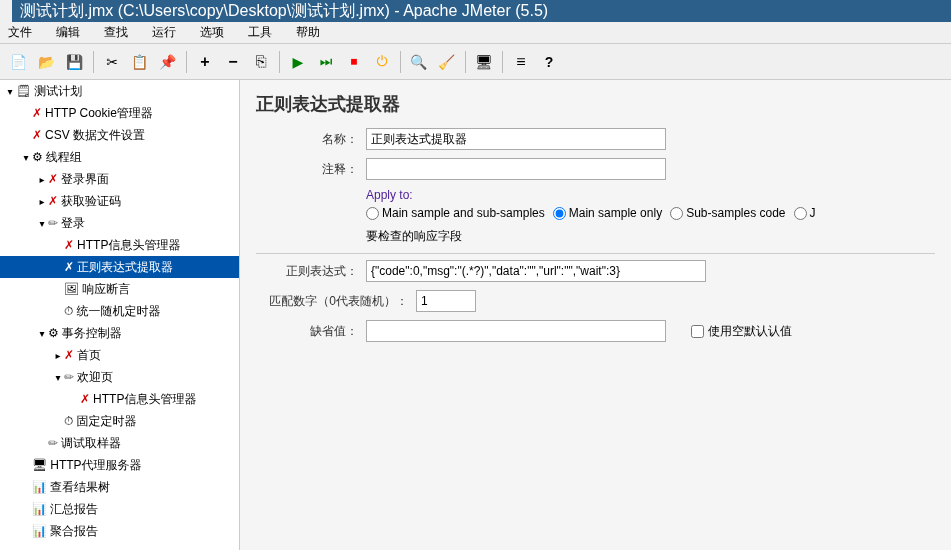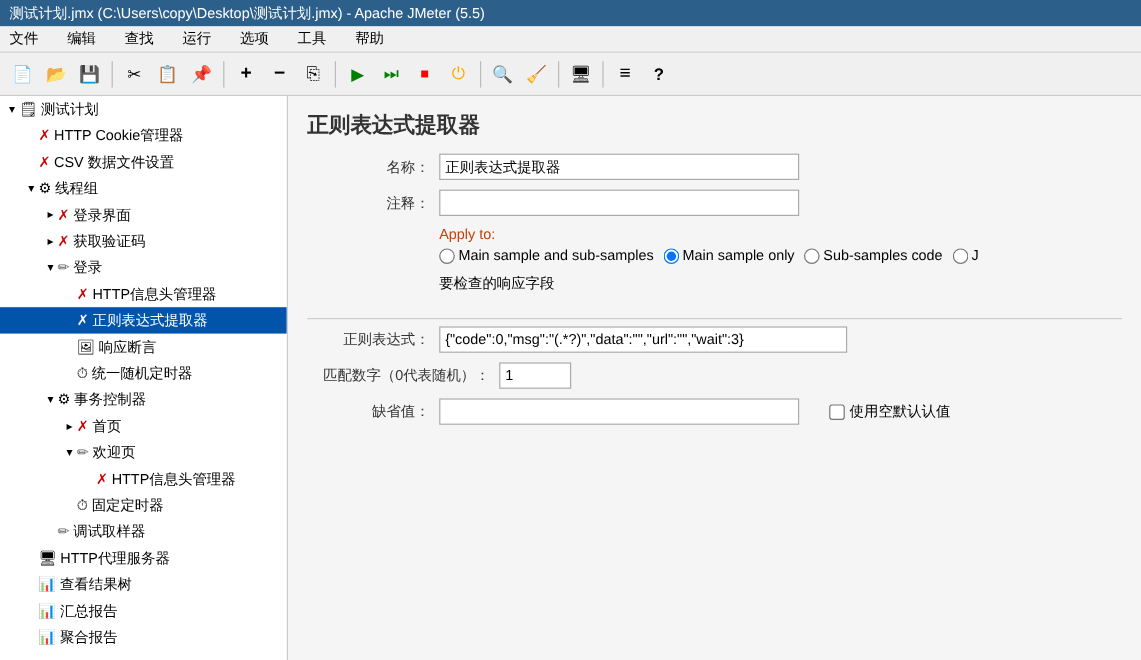--- a/index.html
+++ b/index.html
@@ -9,24 +9,25 @@
       background: #f0f0f0;
       width: 951px;
       height: 550px;
       overflow: hidden;
     }
     
     #title-bar {
       background: #2c5f8a;
       color: white;
       padding: 4px 8px;
-      font-size: 12px;
+      font-size: 16px;
       height: 22px;
       display: flex;
       align-items: center;
+      margin-left: 12px;
     }
     
     #menu-bar {
       background: #f0f0f0;
       border-bottom: 1px solid #ccc;
       padding: 2px 4px;
       display: flex;
       gap: 16px;
       height: 22px;
       align-items: center;
@@ -125,21 +126,21 @@
     }
     .form-input-wide { width: 300px; }
     .form-input-medium { width: 200px; }
     
     .apply-to-section {
       margin-bottom: 8px;
       margin-left: 0;
     }
     .apply-to-label {
       font-size: 12px;
-      color: #c2410c;
+      color: #4c1d95;
       margin-bottom: 4px;
       padding-left: 110px;
     }
     .radio-group {
       display: flex;
       align-items: center;
       gap: 8px;
       padding-left: 110px;
       flex-wrap: wrap;
     }
@@ -378,21 +379,21 @@
           <span>Sub-samples code</span>
         </label>
         <label class="radio-item">
           <input type="radio" name="apply-to" style="">
           <span>J</span>
         </label>
       </div>
     </div>
 
     <div class="response-field-section">
-      <div style="padding-left:0; margin-bottom:20px; font-size:12px;">
+      <div style="padding-left:0; margin-bottom:8px; font-size:12px;">
         <span style="padding-left:110px;">要检查的响应字段</span>
       </div>
     </div>
 
     <div class="divider-line"></div>
 
 
     <div class="form-row">
       <span class="form-label">正则表达式：</span>
       <input type="text" class="form-input" value="{&quot;code&quot;:0,&quot;msg&quot;:&quot;(.*?)&quot;,&quot;data&quot;:&quot;&quot;,&quot;url&quot;:&quot;&quot;,&quot;wait&quot;:3}" style="width: 340px;">

